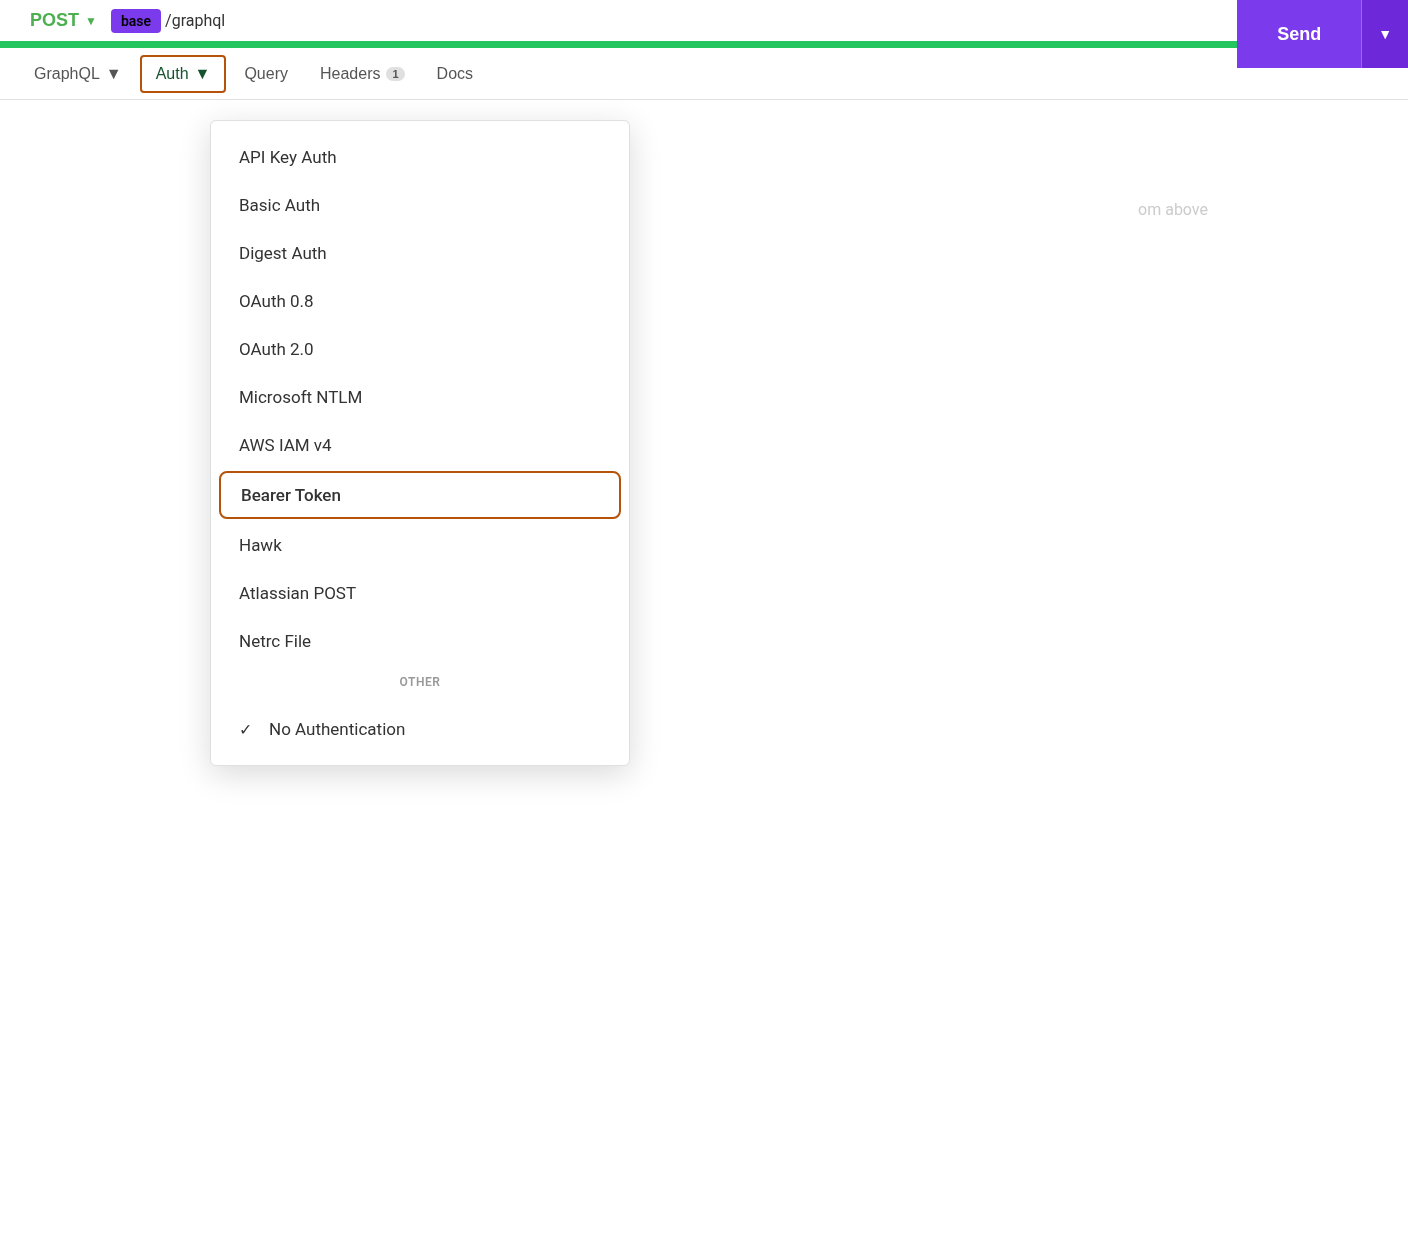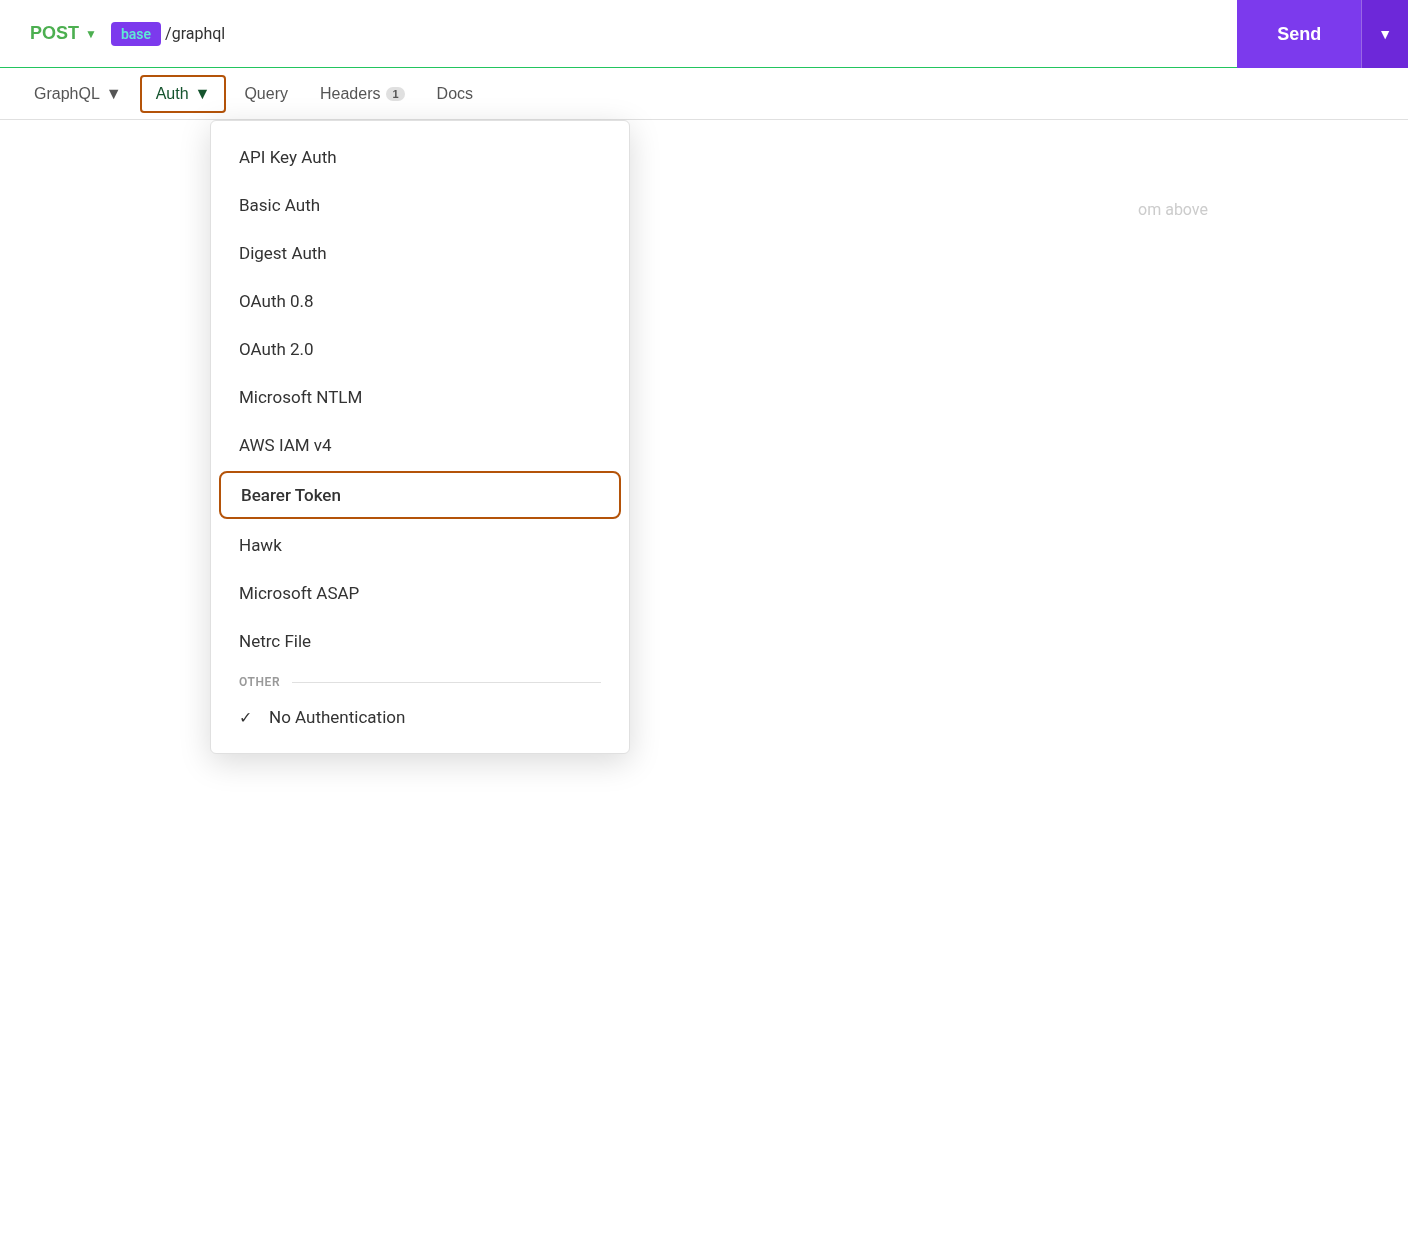--- a/index.html
+++ b/index.html
@@ -14,23 +14,23 @@
       width: 1408px;
       height: 1242px;
       overflow: hidden;
       position: relative;
     }
 
     
     .top-bar {
       display: flex;
       align-items: center;
-      height: 68px;
+      height: 48px;
       padding: 0 0 0 20px;
-      border-bottom: 1px solid #22c55e;
+      border-bottom: 7px solid #22c55e;
       background: #ffffff;
     }
 
     .method-btn {
       display: flex;
       align-items: center;
       gap: 6px;
       font-size: 18px;
       font-weight: 600;
       color: #4CAF50;
@@ -40,21 +40,21 @@
       background: none;
     }
 
     .method-btn .chevron {
       font-size: 12px;
       color: #4CAF50;
     }
 
     .base-badge {
       background: #7c3aed;
-      color: #5eead4;
+      color: #000000;
       font-size: 14px;
       font-weight: 600;
       padding: 4px 10px;
       border-radius: 4px;
       margin: 0 4px;
     }
 
     .url-path {
       font-size: 16px;
       color: #333;
@@ -161,20 +161,21 @@
       padding: 12px 20px;
       color: #333;
       font-weight: 500;
     }
 
     .dropdown-section {
       padding: 10px 28px 4px 28px;
       display: flex;
       align-items: center;
       gap: 12px;
+      flex-direction: column;
     }
 
     .section-label {
       font-size: 12px;
       font-weight: 600;
       color: #999;
       letter-spacing: 0.05em;
       white-space: nowrap;
     }
 
@@ -276,21 +277,21 @@
 
   <div class="dropdown-item selected">
     <span>Bearer Token</span>
   </div>
 
   <div class="dropdown-item">
     <span>Hawk</span>
   </div>
 
   <div class="dropdown-item">
-    <span>Microsoft ASAP</span>
+    <span>Atlassian POST</span>
   </div>
 
   <div class="dropdown-item">
     <span>Netrc File</span>
   </div>
 
   <div class="dropdown-section">
     <span class="section-label">OTHER</span>
     <div class="section-line"></div>
   </div>

